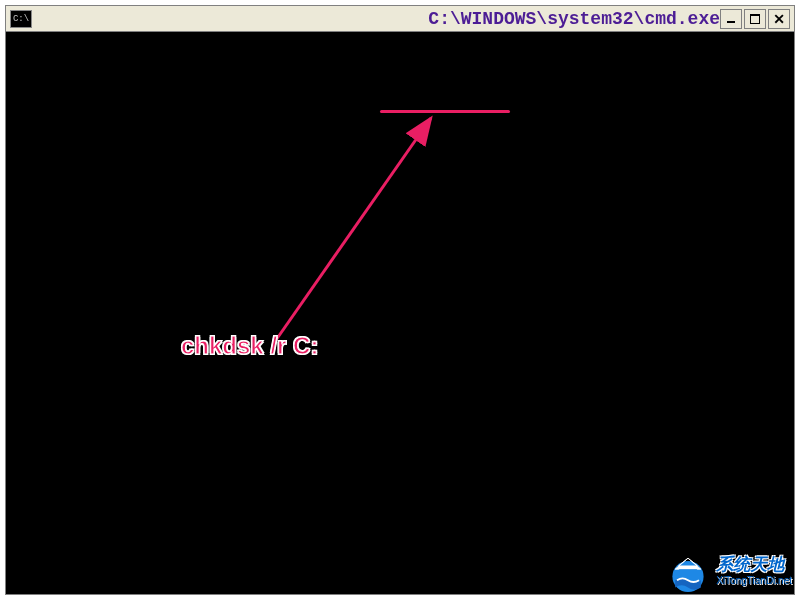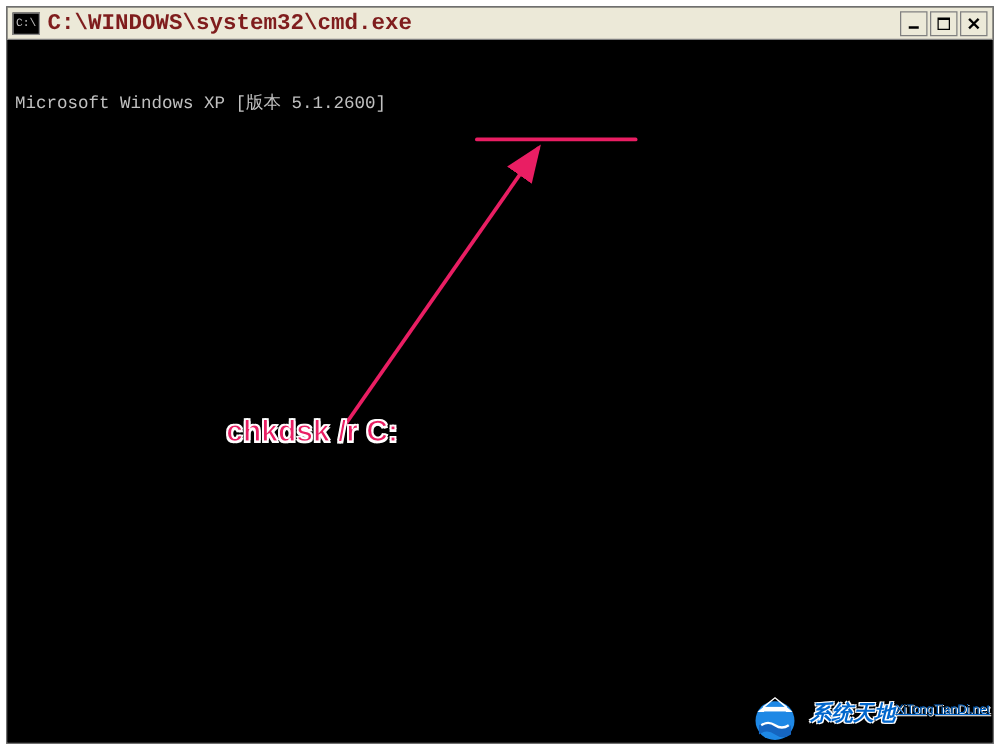--- a/index.html
+++ b/index.html
@@ -44,22 +44,23 @@
       display: flex;
       align-items: center;
       justify-content: center;
       font-family: "Courier New", monospace;
     }
     .titlebar-text {
       flex: 1;
       font-family: "Courier New", monospace;
       font-size: 18px;
       font-weight: bold;
-      color: #7f1d1d;
+      color: #4c1d95;
       letter-spacing: 0px;
+      text-align: right;
     }
     .titlebar-controls {
       display: flex;
       gap: 2px;
       margin-right: 4px;
     }
     .titlebar-btn {
       width: 22px;
       height: 20px;
       background: #ece9d8;
@@ -133,37 +134,36 @@
       align-items: center;
       gap: 6px;
       z-index: 10;
     }
     .watermark-icon {
       width: 44px;
       height: 44px;
     }
     .watermark-text-group {
       display: flex;
-      flex-direction: row;
+      flex-direction: column;
       line-height: 1.1;
     }
     .watermark-main {
       font-family: "Microsoft YaHei", sans-serif;
       font-size: 17px;
       font-weight: bold;
       font-style: italic;
       color: #0066cc;
       text-shadow: 1px 1px 0 #fff, -1px -1px 0 #fff, 1px -1px 0 #fff, -1px 1px 0 #fff;
     }
     .watermark-sub {
       font-family: Arial, sans-serif;
       font-size: 10px;
       color: #0066cc;
       text-shadow: 1px 1px 0 #fff;
-      text-decoration: underline;
     }
   </style>
 </head>
 <body>
 
 <div class="window">
   <div class="titlebar">
     <div class="titlebar-icon">C:\</div>
     <div class="titlebar-text">C:\WINDOWS\system32\cmd.exe</div>
     <div class="titlebar-controls">
@@ -172,21 +172,20 @@
       </div>
       <div class="titlebar-btn">
         <div class="max-glyph"></div>
       </div>
       <div class="titlebar-btn">
         <span class="close-glyph">✕</span>
       </div>
     </div>
   </div>
   <div class="terminal">
-    <div class="terminal-line">Microsoft Windows XP [版本 5.1.2600]</div>
     <div class="terminal-line"></div>
 
     <div class="underline-annotation" style="left: 374px; top: 78px; width: 130px;"></div>
 
     <svg class="arrow-svg" style="left: 250px; top: 78px; width: 220px; height: 240px;" viewBox="0 0 220 240">
       <defs>
         <marker id="arrowhead" markerWidth="10" markerHeight="8" refX="9" refY="4" orient="auto">
           <polygon points="0 0, 10 4, 0 8" fill="#e91e63"></polygon>
         </marker>
       </defs>

